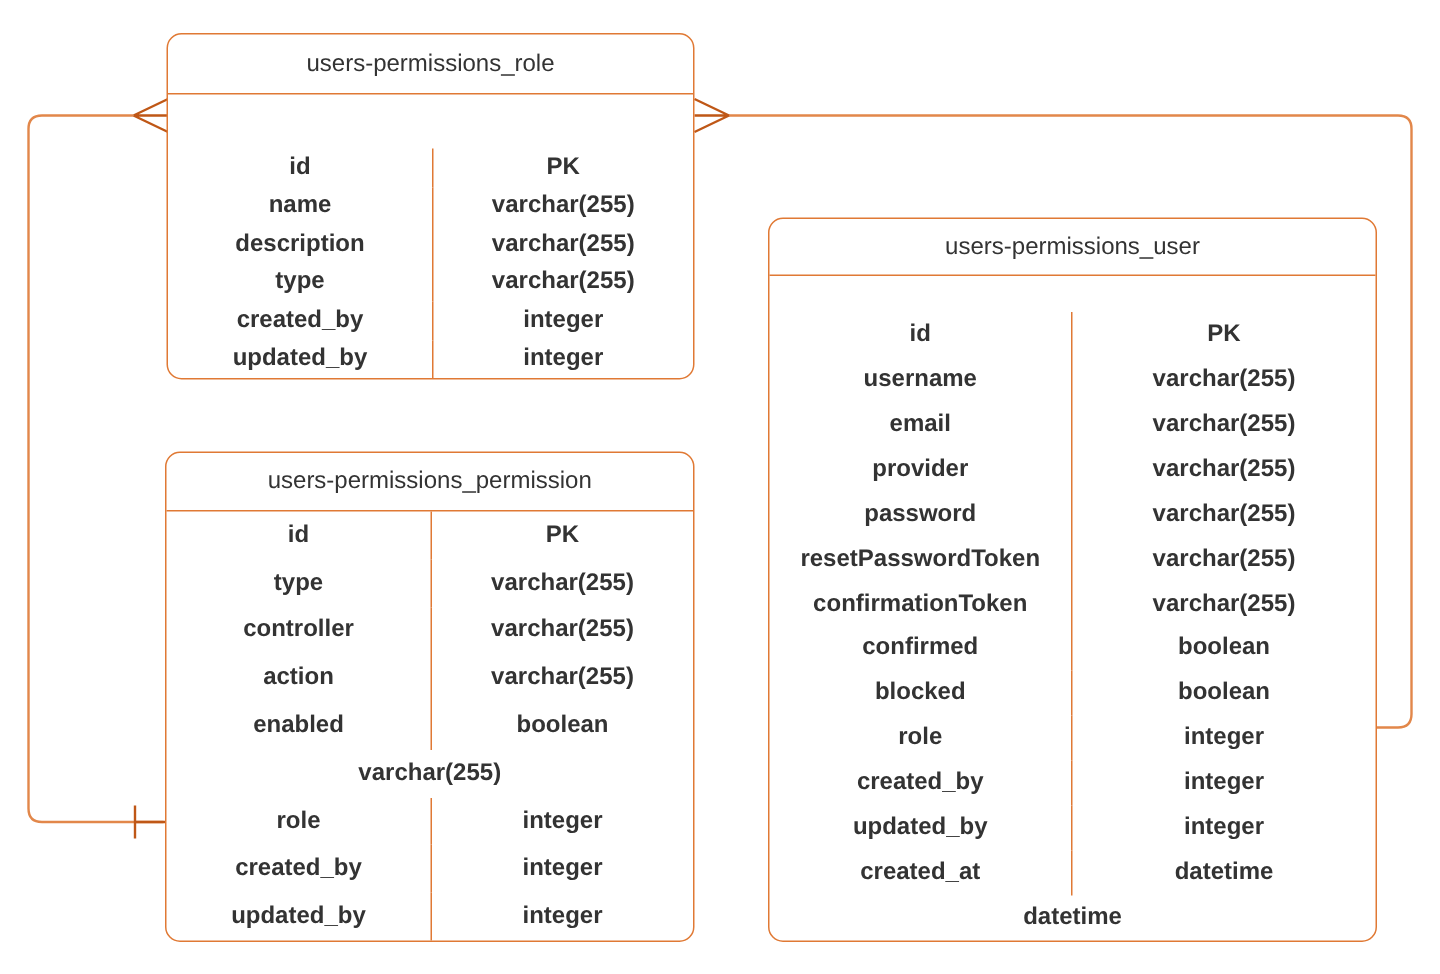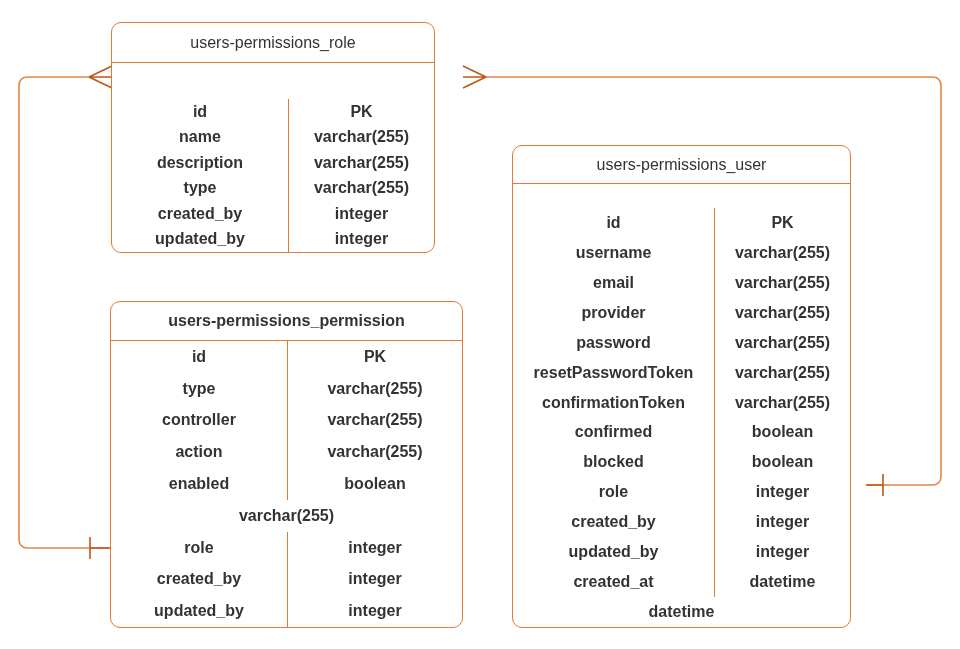--- a/index.html
+++ b/index.html
@@ -68,29 +68,29 @@
     white-space: nowrap;
     overflow: hidden;
     font-weight: bold;
   }
   .cell.name {
     flex: none;
     border-right: 1.5px solid var(--c-border, #E07934);
   }
   .cell.type { flex: 1; }
 
-  #entity-role       { left: 111px; top: 22px;  width: 324px; height: 231px; gap: 36px; }
+  #entity-role       { left: 111px; top: 22px;  width: 352px; height: 231px; gap: 36px; }
   #entity-role .entity-title { height: 39px; }
   #entity-role .cell.name    { width: 176px; }
 
   #entity-permission { left: 110px; top: 301px; width: 353px; height: 327px; }
-  #entity-permission .entity-title { height: 38px; font-weight: bold; }
+  #entity-permission .entity-title { height: 38px; }
   #entity-permission .cell.name    { width: 176px; }
 
-  #entity-user       { left: 512px; top: 145px; width: 339px; height: 483px; gap: 24px; }
+  #entity-user       { left: 512px; top: 145px; width: 406px; height: 483px; gap: 24px; }
   #entity-user .entity-title { height: 37px; }
   #entity-user .cell.name    { width: 201px; }
 </style>
 </head>
 <body>
 
 <div class="canvas">
 
   <svg class="edges" viewBox="0 0 960 649">
     <g>

